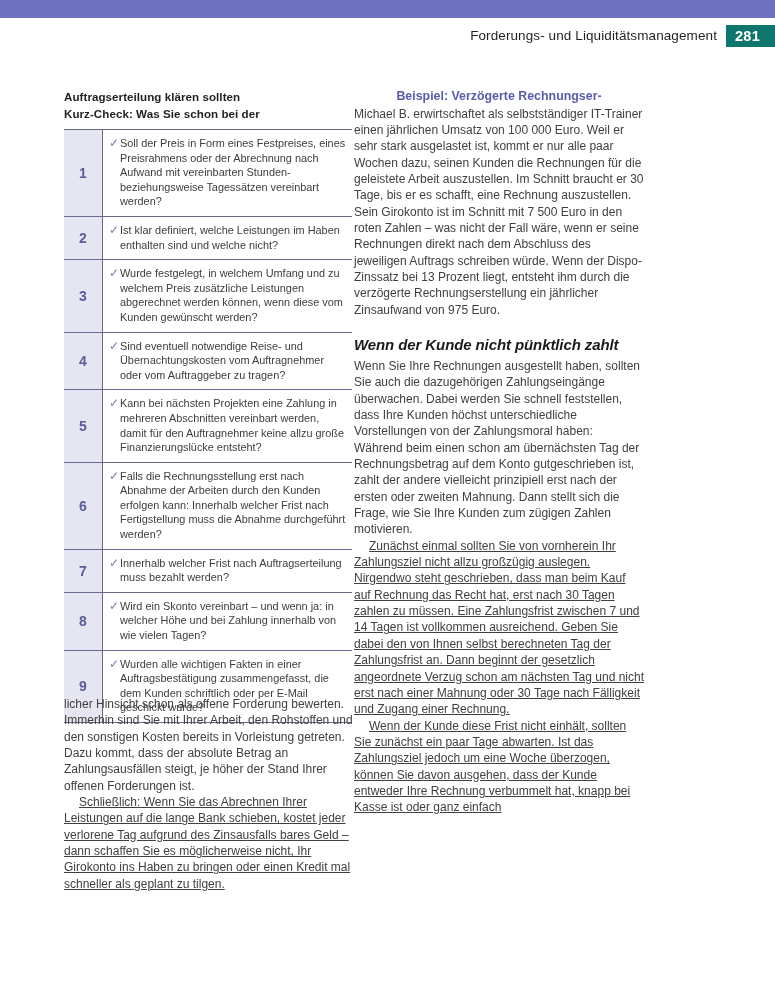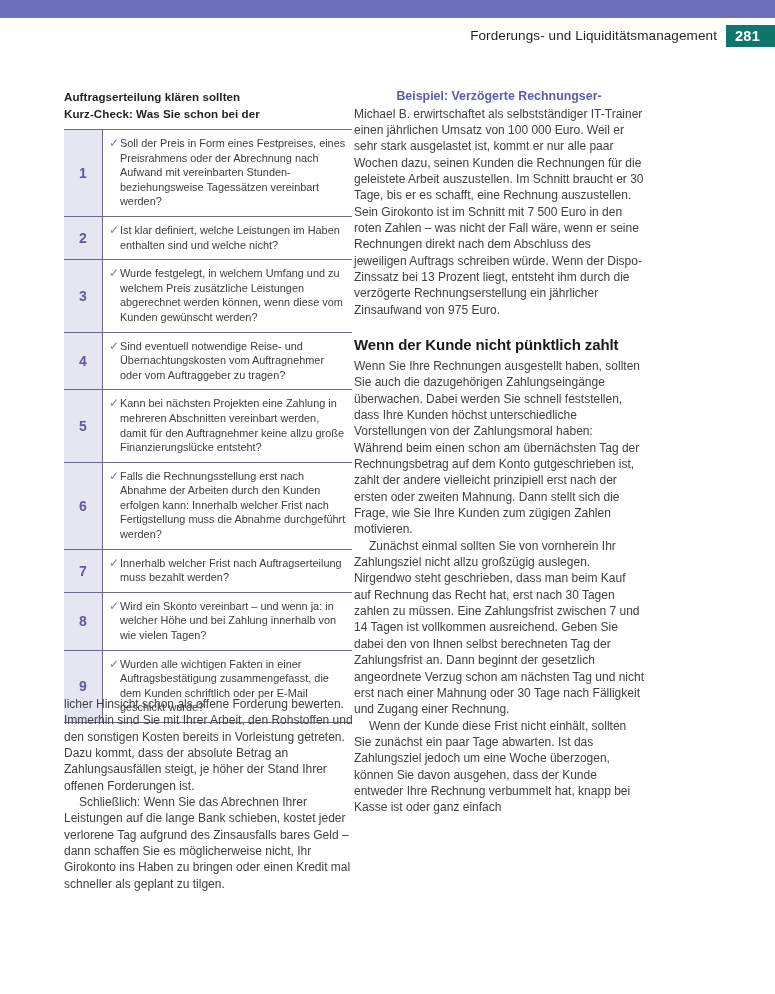--- a/index.html
+++ b/index.html
@@ -136,20 +136,21 @@
     font-size: 12px;
     line-height: 16.35px;
     color: #404040;
     text-align: left;
   }
   .body-text p {
     margin: 0;
   }
   .body-text p.indent {
     text-indent: 15px;
+    text-decoration: underline;
   }
   .lower-left {
     position: absolute;
     left: 64px;
     top: 696px;
     width: 290px;
   }
 
   
   .example-head {
@@ -160,20 +161,21 @@
     text-align: center;
     margin-bottom: 1px;
   }
   .section-head {
     font-size: 15px;
     font-weight: bold;
     color: #1a1a1a;
     line-height: 20px;
     margin: 17px 0 3px 0;
     letter-spacing: -0.1px;
+    font-style: italic;
   }
 </style>
 </head>
 <body>
 
 <div class="page">
 
   <div class="top-bar"></div>
 
   <div class="running-head">

